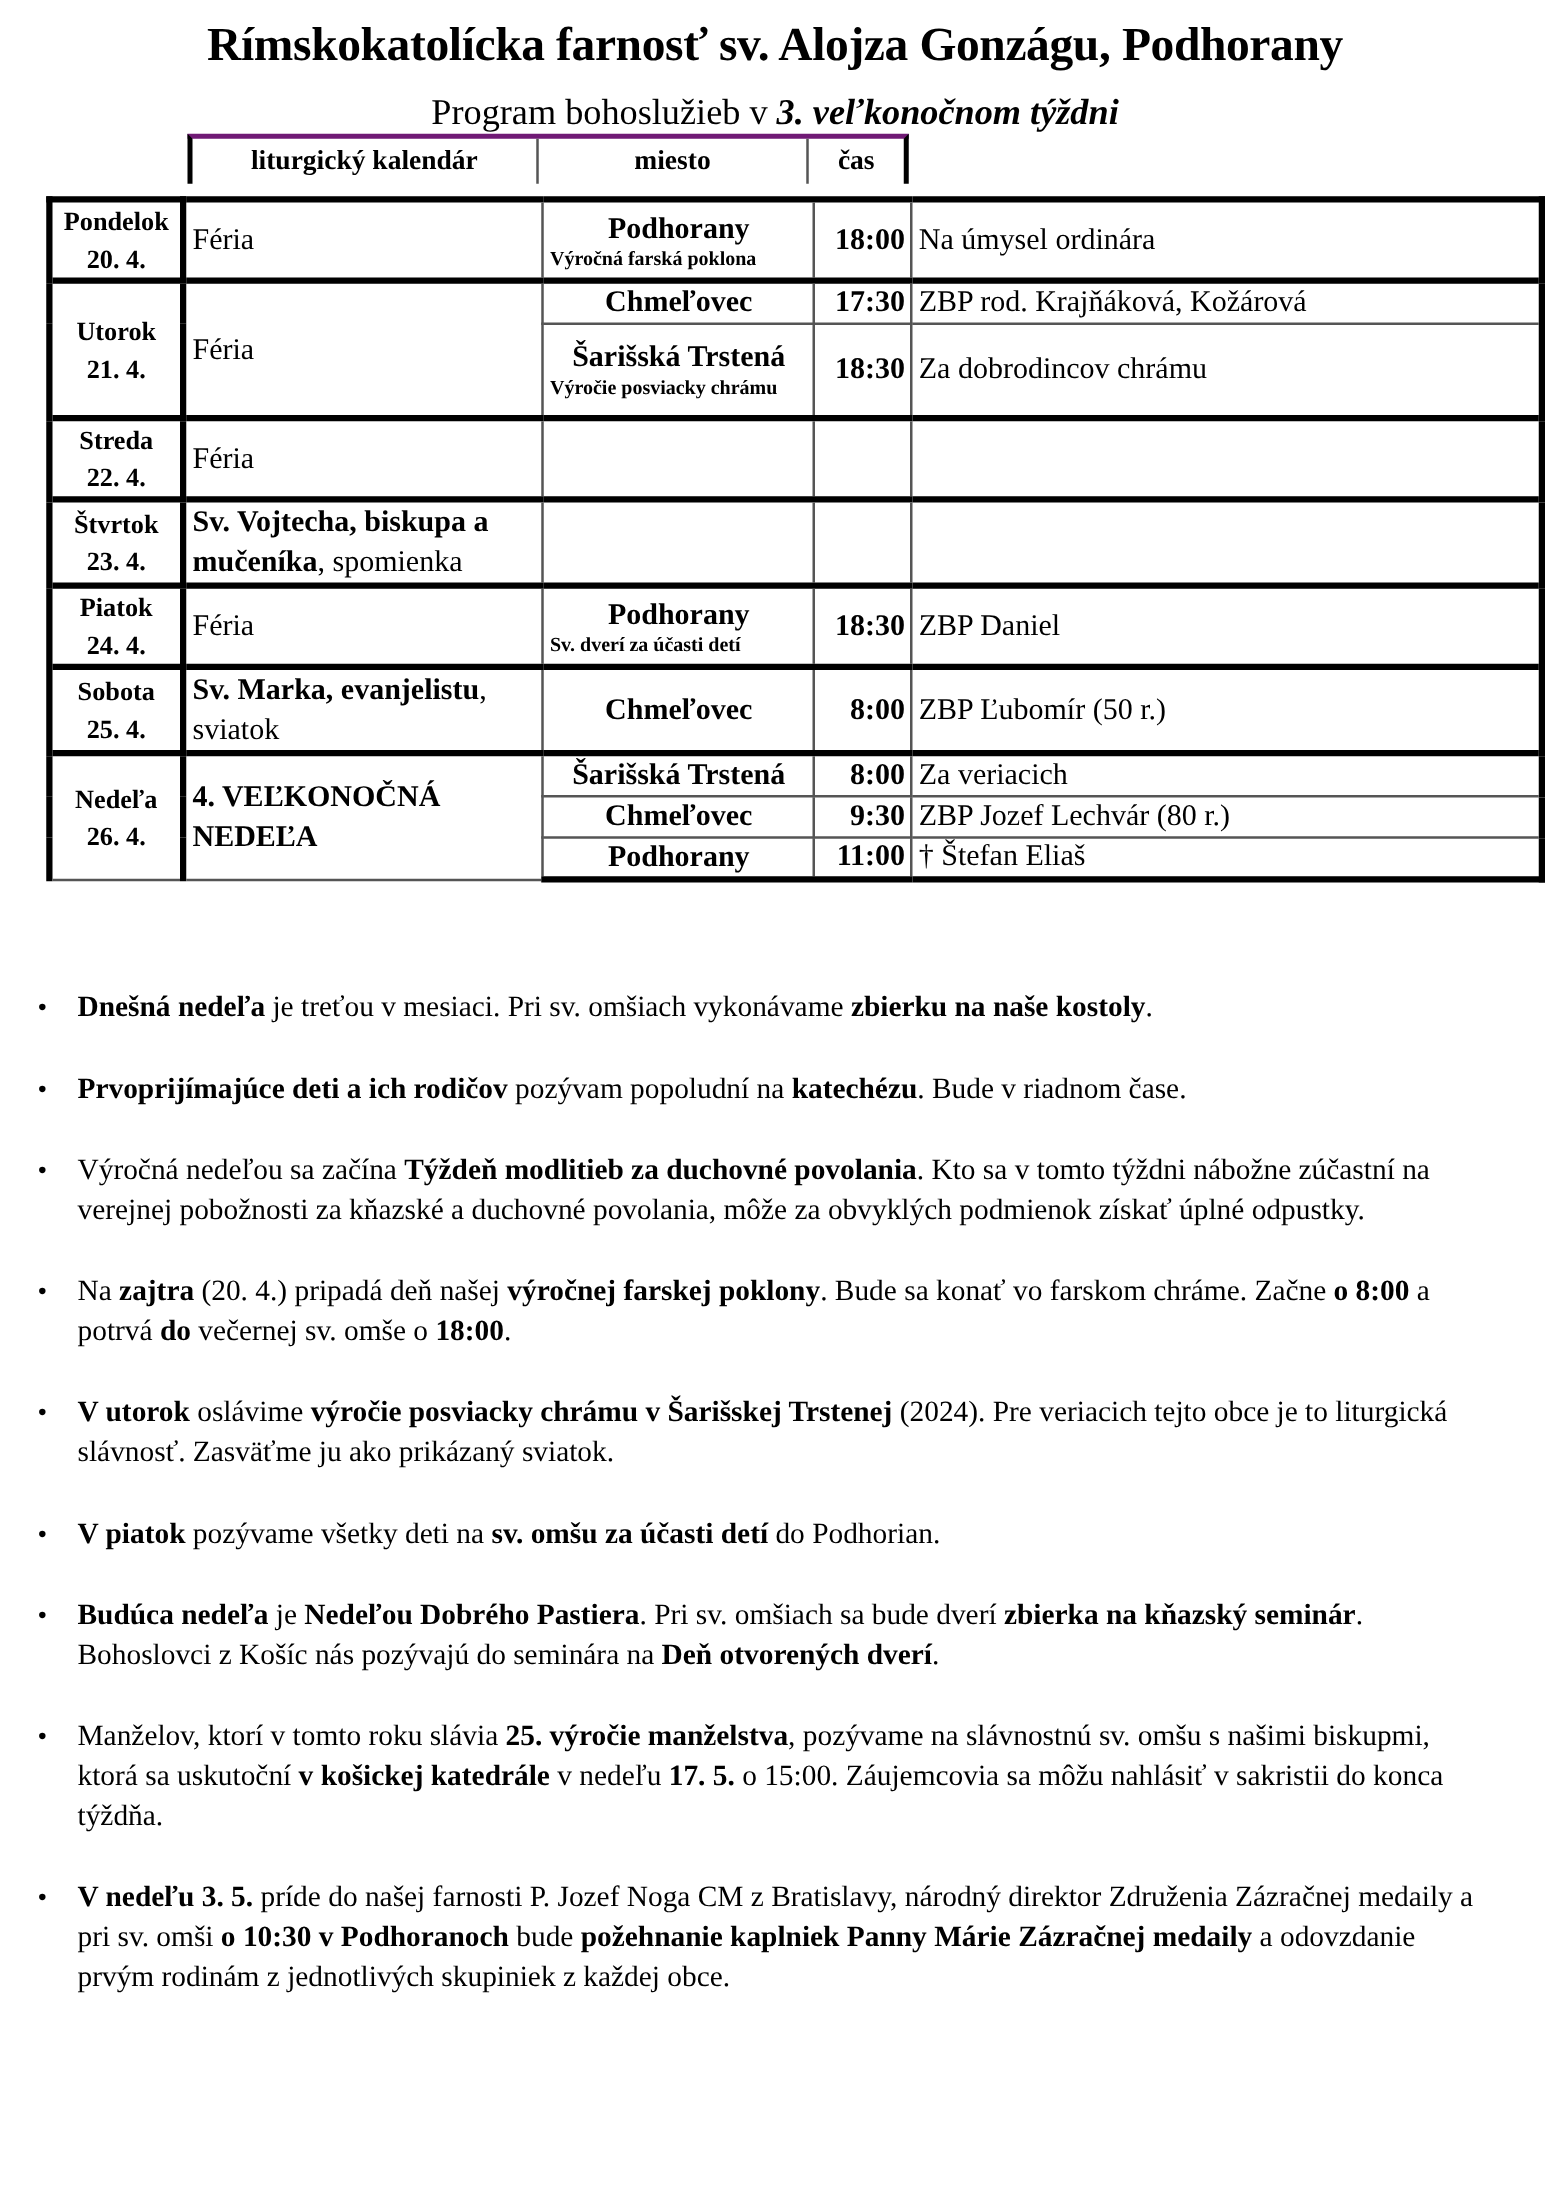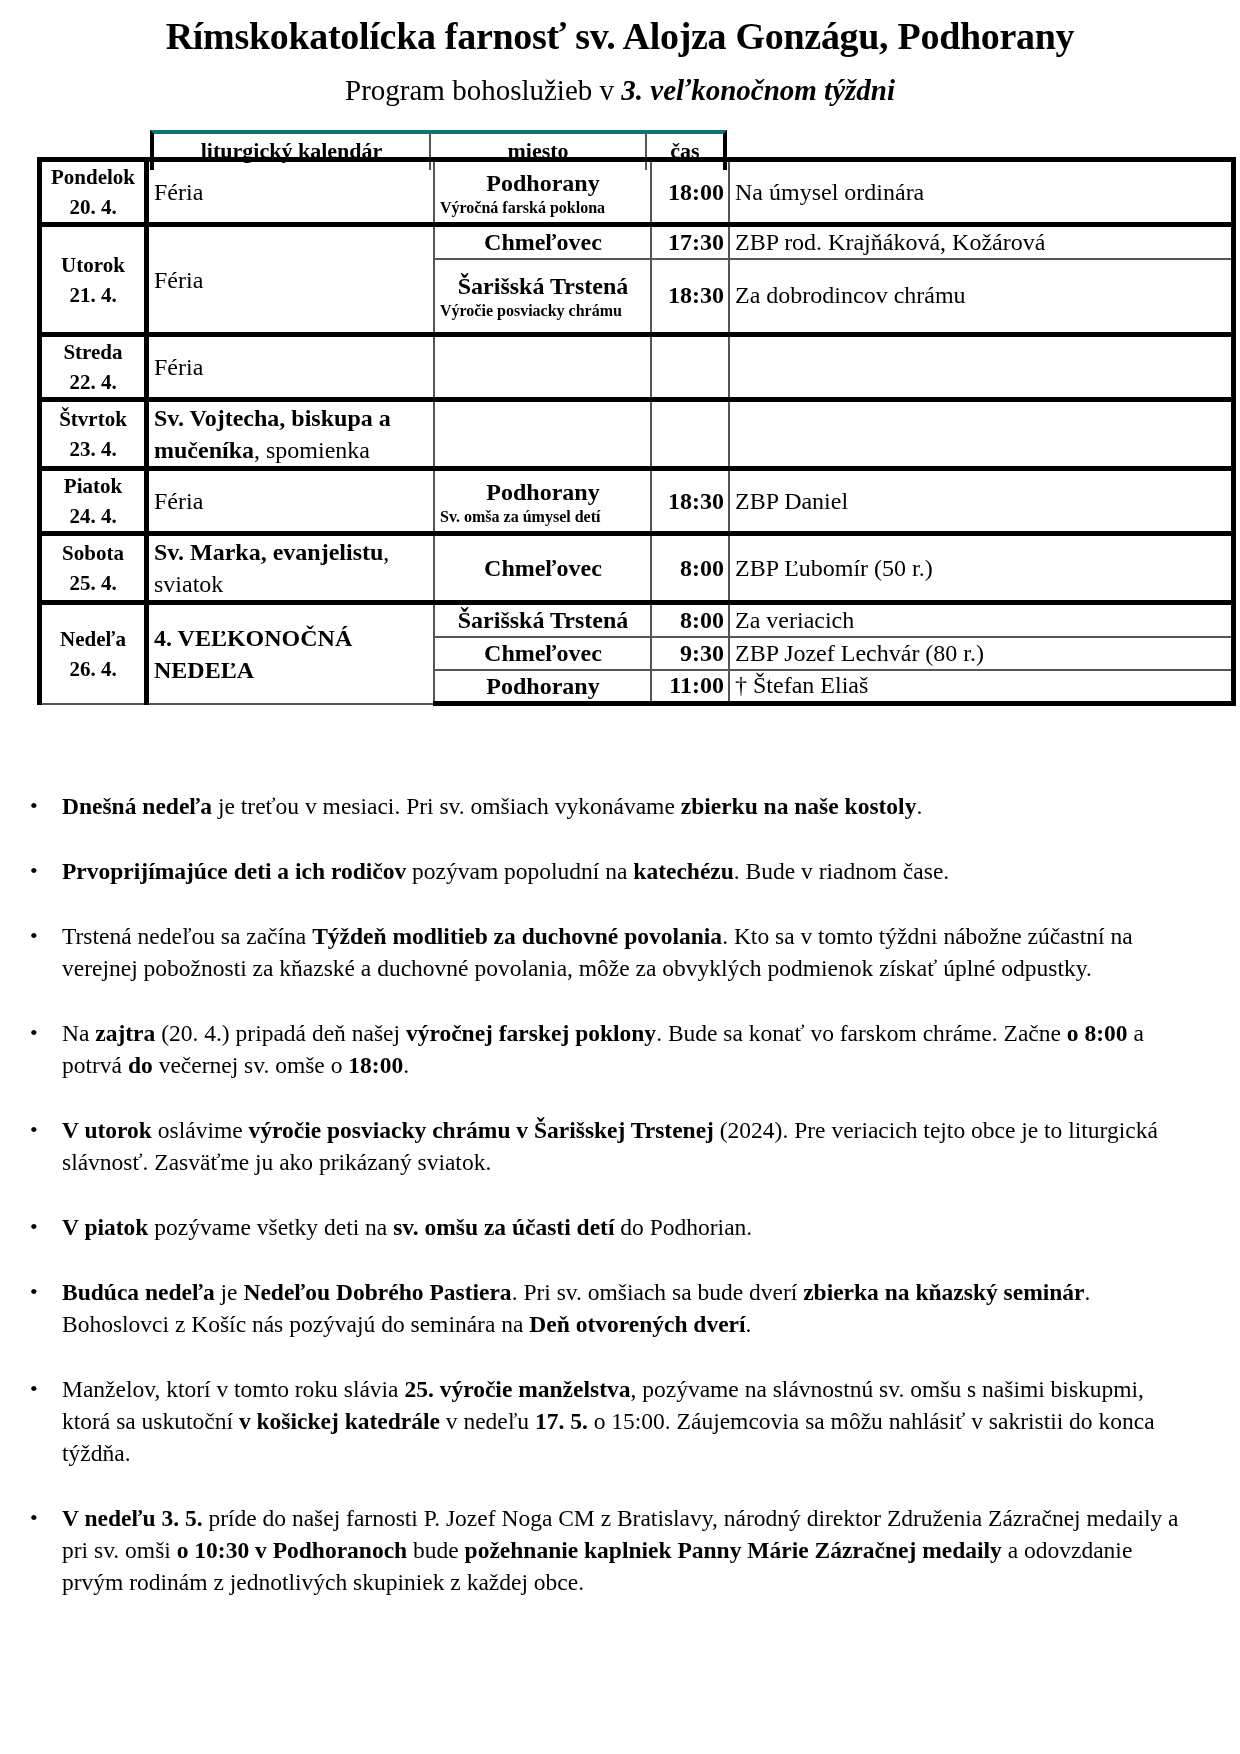--- a/index.html
+++ b/index.html
@@ -5,22 +5,22 @@
   html, body { margin: 0; padding: 0; background: #ffffff; }
   body { width: 1240px; height: 1754px; position: relative; overflow: hidden;
          font-family: "Liberation Serif", "DejaVu Serif", serif; color: #000; }
   .title { position: absolute; top: 14px; left: 0; width: 1240px; text-align: center;
            font-size: 38px; font-weight: bold; letter-spacing: -0.3px; }
   .subtitle { position: absolute; top: 74px; left: 0; width: 1240px; text-align: center;
               font-size: 29px; }
   .subtitle b { font-weight: bold; font-style: italic; }
 
   
-  .hdr { position: absolute; top: 130px; left: 150px; height: 36px; display: flex;
-         border-top: 4px solid #0f766e; border-right: 4px solid #000; border-left: 4px solid #000; }
+  .hdr { position: absolute; top: 107px; left: 150px; height: 36px; display: flex;
+         border-top: 4px solid #701a75; border-right: 4px solid #000; border-left: 4px solid #000; }
   .hdr div { font-weight: bold; font-size: 22px; text-align: center; line-height: 34px;
              border-right: 2px solid #555; }
   .hdr div:last-child { border-right: none; }
 
   table.sched { position: absolute; top: 157px; left: 37px; border-collapse: collapse;
                 width: 1199px; }
   table.sched td { border: 2px solid #555; padding: 0 5px; vertical-align: middle; }
   table.sched tr.day-top td { border-top: 5px solid #000; }
   table.sched td.daycell { border-left: 5px solid #000; border-right: 5px solid #000;
                            text-align: center; font-weight: bold; font-size: 21px; line-height: 30px;
@@ -107,21 +107,21 @@
         <td class="intent"></td>
       </tr>
       <tr class="day-top" style="height: 62px;">
         <td class="daycell" rowspan="1">
           <div>Piatok</div>
           <div>24. 4.</div>
         </td>
         <td class="lit" rowspan="1"><span>Féria</span></td>
         <td class="place">
           <div class="pl-main">Podhorany</div>
-          <div class="pl-sub">Sv. omša za úmysel detí</div>
+          <div class="pl-sub">Sv. dverí za účasti detí</div>
         </td>
         <td class="time">18:30</td>
         <td class="intent">ZBP Daniel</td>
       </tr>
       <tr class="day-top" style="height: 66px; margin-top: 36px;">
         <td class="daycell" rowspan="1">
           <div>Sobota</div>
           <div>25. 4.</div>
         </td>
         <td class="lit" rowspan="1"><span class="b">Sv. Marka, evanjelistu</span><span>, sviatok</span></td>
@@ -156,20 +156,20 @@
         </td>
         <td class="time">11:00</td>
         <td class="intent">† Štefan Eliaš</td>
       </tr>
     </tbody>
 </table>
 
 <ul class="notes" id="notes">
     <li style="margin-bottom: 33px;"><span class="bullet">•</span><b>Dnešná nedeľa</b><span> je treťou v mesiaci. Pri sv. omšiach vykonávame </span><b>zbierku na naše kostoly</b><span>.</span></li>
     <li style="margin-bottom: 33px;"><span class="bullet">•</span><b>Prvoprijímajúce deti a ich rodičov</b><span> pozývam popoludní na </span><b>katechézu</b><span>. Bude v riadnom čase.</span></li>
-    <li style="margin-bottom: 33px;"><span class="bullet">•</span><span>Trstená nedeľou sa začína </span><b>Týždeň modlitieb za duchovné povolania</b><span>. Kto sa v tomto týždni nábožne zúčastní na verejnej pobožnosti za kňazské a duchovné povolania, môže za obvyklých podmienok získať úplné odpustky.</span></li>
+    <li style="margin-bottom: 33px;"><span class="bullet">•</span><span>Výročná nedeľou sa začína </span><b>Týždeň modlitieb za duchovné povolania</b><span>. Kto sa v tomto týždni nábožne zúčastní na verejnej pobožnosti za kňazské a duchovné povolania, môže za obvyklých podmienok získať úplné odpustky.</span></li>
     <li style="margin-bottom: 33px;"><span class="bullet">•</span><span>Na </span><b>zajtra</b><span> (20. 4.) pripadá deň našej </span><b>výročnej farskej poklony</b><span>. Bude sa konať vo farskom chráme. Začne </span><b>o 8:00</b><span> a potrvá </span><b>do</b><span> večernej sv. omše o </span><b>18:00</b><span>.</span></li>
     <li style="margin-bottom: 33px;"><span class="bullet">•</span><b>V utorok</b><span> oslávime </span><b>výročie posviacky chrámu v Šarišskej Trstenej</b><span> (2024). Pre veriacich tejto obce je to liturgická slávnosť. Zasväťme ju ako prikázaný sviatok.</span></li>
     <li style="margin-bottom: 33px;"><span class="bullet">•</span><b>V piatok</b><span> pozývame všetky deti na </span><b>sv. omšu za účasti detí</b><span> do Podhorian.</span></li>
     <li style="margin-bottom: 33px;"><span class="bullet">•</span><b>Budúca nedeľa</b><span> je </span><b>Nedeľou Dobrého Pastiera</b><span>. Pri sv. omšiach sa bude dverí </span><b>zbierka na kňazský seminár</b><span>. Bohoslovci z Košíc nás pozývajú do seminára na </span><b>Deň otvorených dverí</b><span>.</span></li>
     <li style="margin-bottom: 33px;"><span class="bullet">•</span><span>Manželov, ktorí v tomto roku slávia </span><b>25. výročie manželstva</b><span>, pozývame na slávnostnú sv. omšu s našimi biskupmi, ktorá sa uskutoční </span><b>v košickej katedrále</b><span> v nedeľu </span><b>17. 5.</b><span> o 15:00. Záujemcovia sa môžu nahlásiť v sakristii do konca týždňa.</span></li>
     <li><span class="bullet">•</span><b>V nedeľu 3. 5.</b><span> príde do našej farnosti P. Jozef Noga CM z Bratislavy, národný direktor Združenia Zázračnej medaily a pri sv. omši </span><b>o 10:30 v Podhoranoch</b><span> bude </span><b>požehnanie kaplniek Panny Márie Zázračnej medaily</b><span> a odovzdanie prvým rodinám z jednotlivých skupiniek z každej obce.</span></li>
   </ul>
 
 </body></html>

